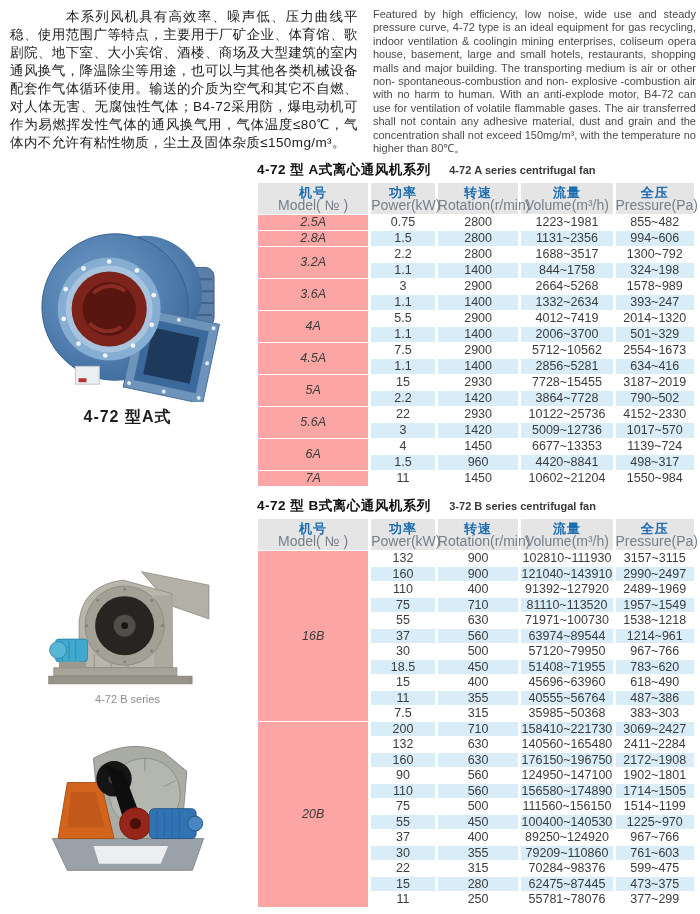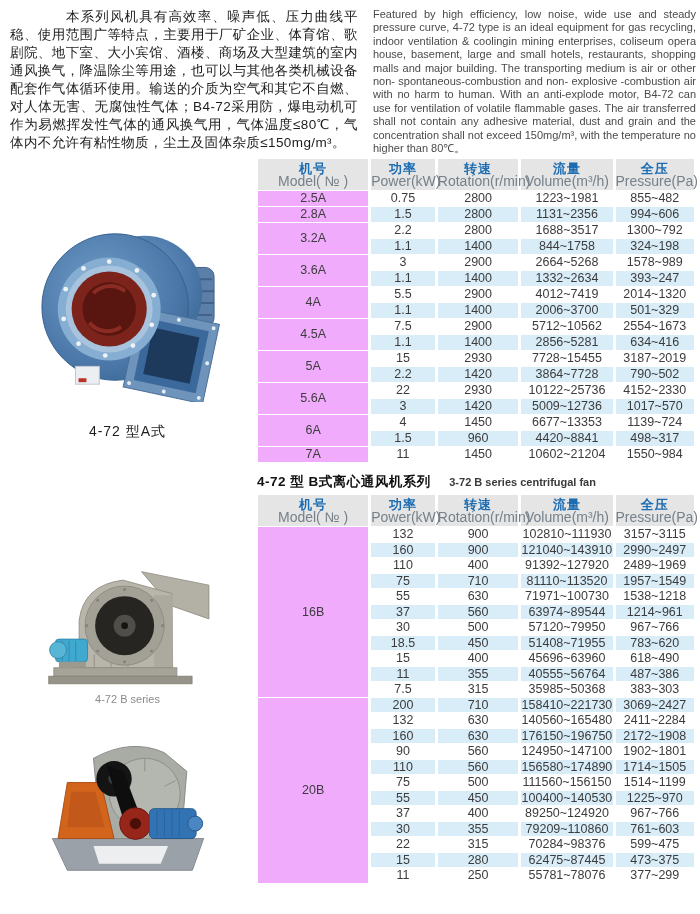--- a/index.html
+++ b/index.html
@@ -27,21 +27,21 @@
 
   
   .main { display:flex; }
   .left-col { flex:0 0 255px; position:relative; height:756px; }
   .right-col { flex:1; padding-right:3px; }
 
   .fig { position:absolute; left:0; width:255px; text-align:center; }
   .fig-a { top:58px; }
   .fig-b { top:412px; }
   .fig-c { top:576px; }
-  .fig-cap-zh { font-size:14px; font-weight:normal; color:#1e1e1e; margin-top:17px; letter-spacing:1px; }
+  .fig-cap-zh { font-size:16px; font-weight:bold; color:#1e1e1e; margin-top:1px; letter-spacing:1px; }
   .fig-cap-en { font-size:11px; color:#8b8b8b; margin-top:1px; }
 
   
   .sec-title { margin:2px 0 3px 2px; white-space:nowrap; }
   .sec-title .zh { font-size:13.5px; font-weight:bold; color:#111; letter-spacing:0.5px; }
   .sec-title .en { font-size:11px; font-weight:bold; color:#3a3a3a; margin-left:14px; }
   .sec-title-b { margin-top:9px; }
 
   
   table.spec {
@@ -52,21 +52,21 @@
     background:#e5e5e5; padding:2px 0 3px 0;
     font-weight:bold; vertical-align:middle;
   }
   .h-zh { font-size:13px; color:#1c6cb1; letter-spacing:1px; line-height:15px; }
   .h-en { font-size:14px; color:#75808a; font-weight:normal; line-height:11px; }
   table.spec td {
     text-align:center; vertical-align:middle;
     font-size:12.5px; color:#3c3c3c; height:15px; line-height:15px;
     overflow:hidden; white-space:nowrap;
   }
-  table.spec td.model { background:#f0abfc; }
+  table.spec td.model { background:#fca5a5;font-style:italic; }
   table.spec tr.alt td.val { background:#d9edf9; }
   table.spec td.val { background:#fff; }
   #tableB td { height:14.5px; line-height:14.5px; }
 </style>
 </head>
 <body>
 
 <div class="page">
 
   <div class="top">
@@ -202,20 +202,24 @@
           <line x1="134" y1="82" x2="134" y2="110" stroke="#2a62a0"></line>
           <line x1="142" y1="82" x2="142" y2="110" stroke="#2a62a0"></line>
           <line x1="150" y1="82" x2="150" y2="110" stroke="#2a62a0"></line>
           <circle cx="167" cy="96" r="8" fill="#4a86c2" stroke="#235687"></circle>
         </svg>
       </div>
     </div>
 
     <div class="right-col">
 
+      <div class="sec-title">
+        <span class="zh">4-72 型 A式离心通风机系列</span>
+        <span class="en">4-72 A series centrifugal fan</span>
+      </div>
 
       <table class="spec" id="tableA">
         <colgroup>
             <col style="width:26%">
             <col style="width:15%">
             <col style="width:19%">
             <col style="width:21.5%">
             <col style="width:18.5%">
           </colgroup>
         <thead>

